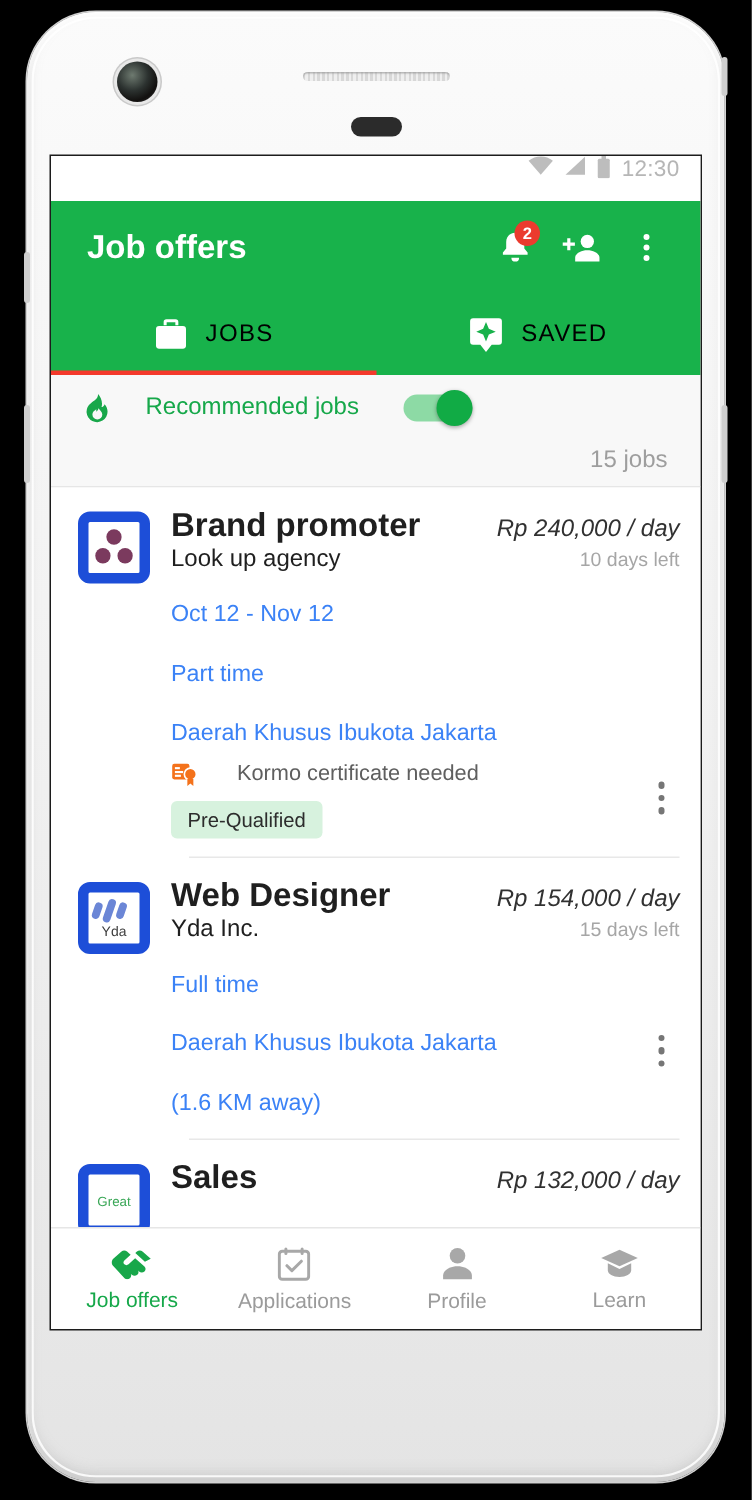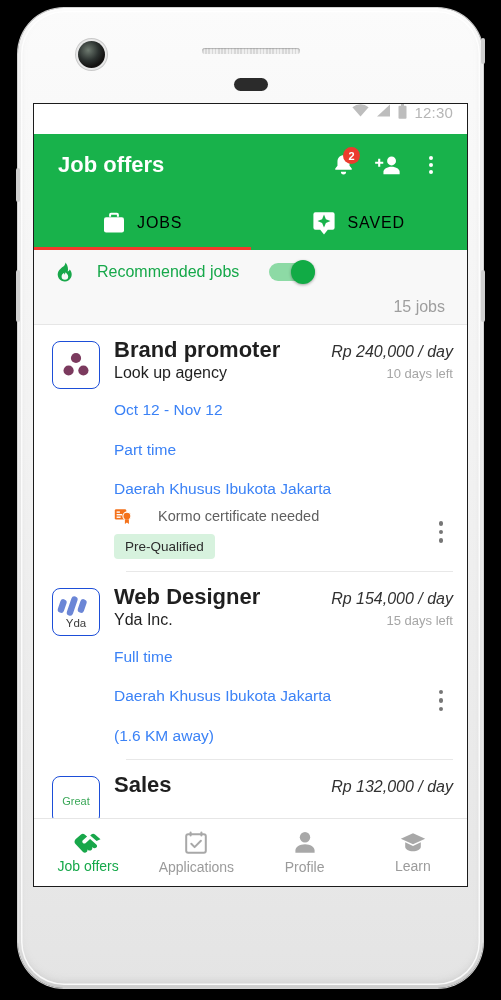--- a/index.html
+++ b/index.html
@@ -113,21 +113,21 @@
   #jobcount-row{ height:30px; display:flex; align-items:center;
                  justify-content:flex-end; padding:0 22px 4px 0; }
   #jobcount{ font-size:16px; color:#9e9e9e; }
 
   
   #list{ flex:1; overflow:hidden; background:#fff; position:relative; }
   .card{ padding:12px 14px 0 18px; position:relative; }
   .card-inner{ display:flex; gap:14px; }
   .logo{
     flex:0 0 48px; width:48px; height:48px; margin-top:4px;
-    border:1px solid #1d4ed8; border-radius:8px; background:#fff;
+    border:7px solid #1d4ed8; border-radius:8px; background:#fff;
     display:flex; align-items:center; justify-content:center;
     overflow:hidden;
   }
   .card-body{ flex:1; min-width:0; }
   .row1{ display:flex; align-items:baseline; }
   .jtitle{ font-size:22px; font-weight:bold; color:#1f1f1f; flex:1; }
   .jpay{ font-size:16px; color:#313131; white-space:nowrap;font-style:italic; }
   .row2{ display:flex; align-items:baseline; margin-top:1px; }
   .jcomp{ font-size:16px; font-weight:normal; color:#1f1f1f; flex:1; }
   .jdays{ font-size:13px; color:#a6a6a6; white-space:nowrap; }

